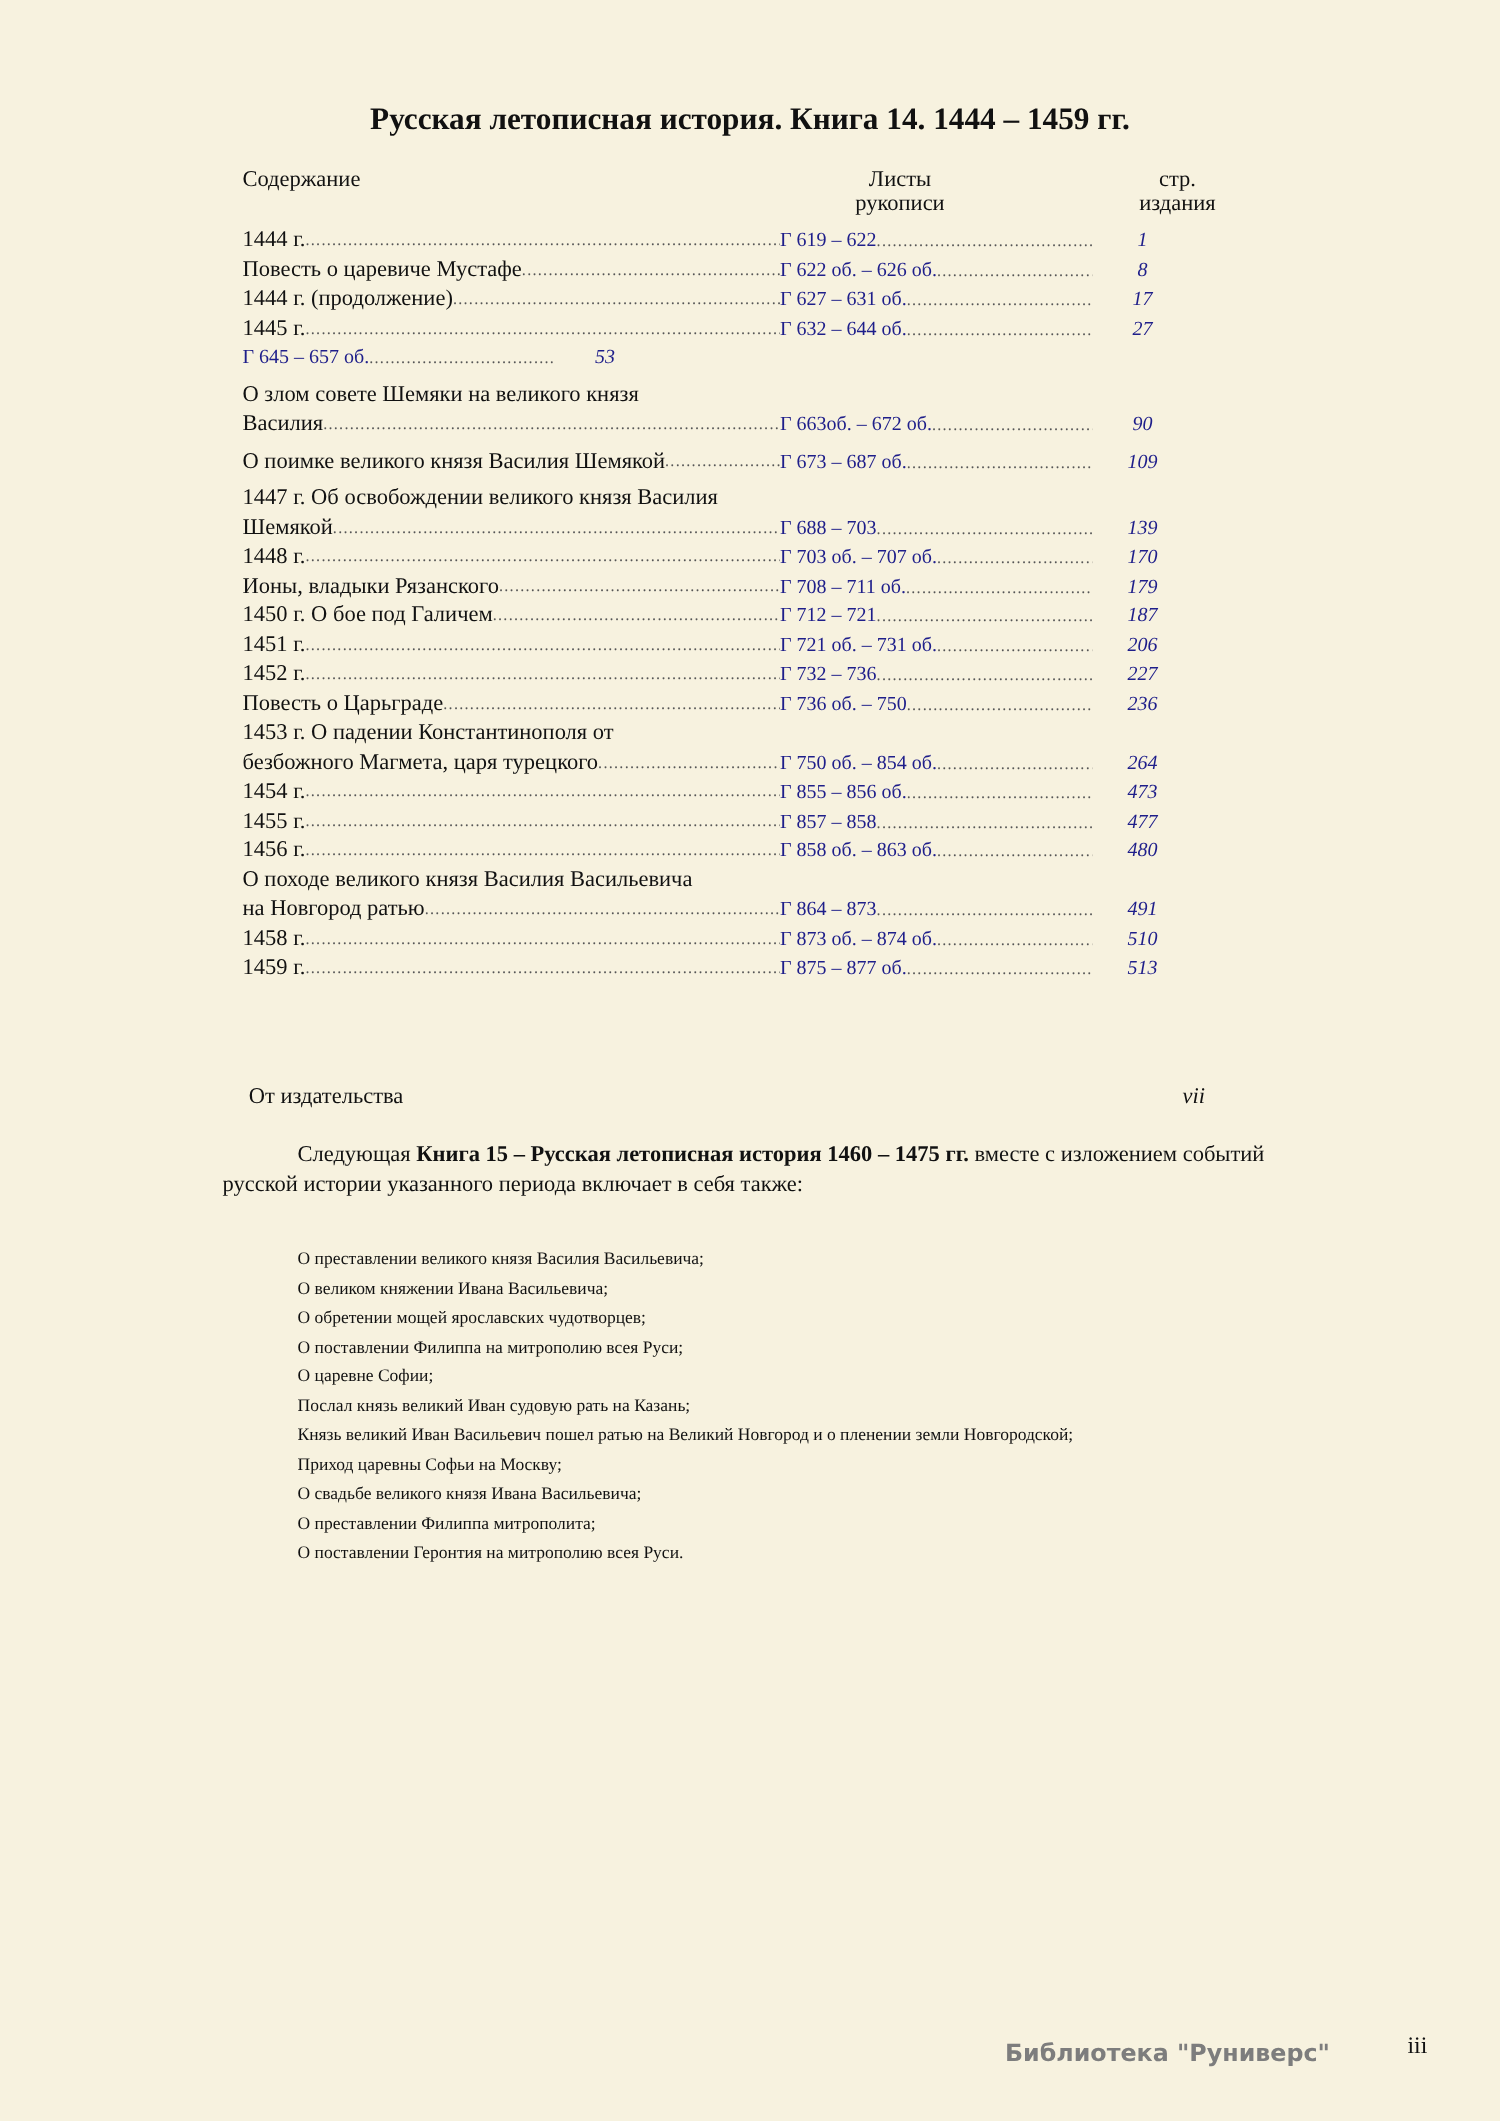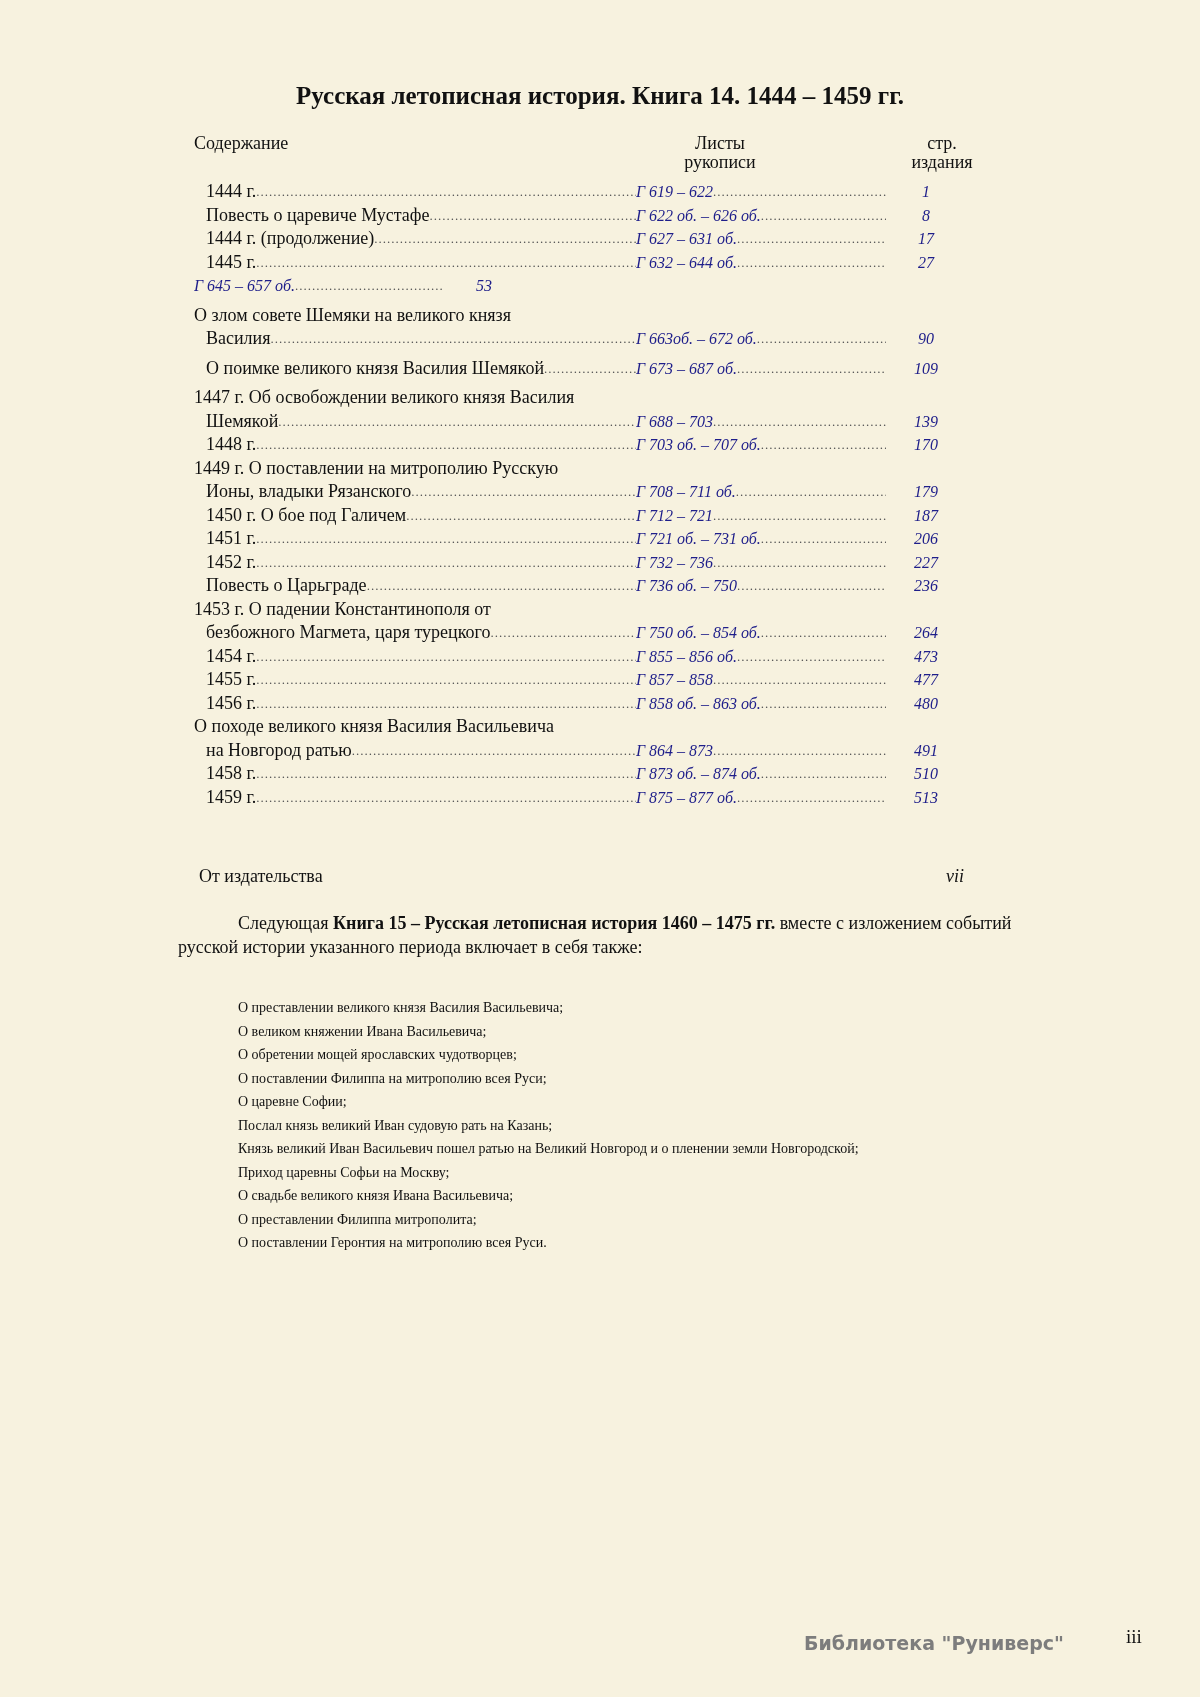--- a/index.html
+++ b/index.html
@@ -18,29 +18,29 @@
   .hdr { position: absolute; font-size: 18px; line-height: 19px; }
   .hdr-content { left: 194px; top: 134px; }
   .hdr-sheets { left: 660px; top: 134px; width: 120px; text-align: center; }
   .hdr-pages { left: 900px; top: 134px; width: 84px; text-align: center; }
 
   .toc { position: absolute; left: 194px; top: 180px; width: 800px; }
   .row { position: relative; font-size: 18px; }
   .row .l1 { height: 23.5px; line-height: 23.5px; white-space: nowrap; }
   .row .main { display: flex; height: 23.5px; line-height: 23.5px; align-items: baseline; }
   .row .title-cell {
-    width: 430px; display: flex; overflow: hidden; white-space: nowrap; margin-left: 12px;
+    width: 430px; display: flex; overflow: hidden; white-space: nowrap;
   }
   .row .title-cell .dots {
     flex: 1; overflow: hidden; color: #555; font-size: 13px;
   }
   .row .title-cell .dots::after { content: "................................................................................................................................................"; letter-spacing: 1px; }
   .row .sheet-cell {
     width: 250px; display: flex; overflow: hidden; white-space: nowrap;
-    color: #1e1e8a; font-style: italic; font-size: 16px; margin-left: 0;
+    color: #1e1e8a; font-size: 16px; margin-left: 0;
   }
   .row .sheet-cell .dots { flex: 1; overflow: hidden; color: #555; font-size: 13px; font-style: normal; }
   .row .sheet-cell .dots::after { content: "....................................................................................................................."; letter-spacing: 1px; }
   .row .page-cell {
     width: 80px; text-align: center; color: #1e1e8a; font-style: italic; font-size: 16px;
   }
   .gap-6 { margin-top: 6px; }
 
   .publisher { position: absolute; left: 199px; top: 866px; font-size: 18px; text-align: center; }
   .publisher-page { position: absolute; left: 946px; top: 866px; font-size: 18px; font-style: italic; }
@@ -181,21 +181,20 @@
           <span class="dots"></span>
         </div>
         <div class="sheet-cell">
           <span>Г 703 об. – 707 об.</span>
           <span class="dots"></span>
         </div>
         <div class="page-cell">170</div>
       </div>
     </div>
     <div class="row">
-      <div class="l1">1449 г. О поставлении на митрополию Русскую</div>
       <div class="main">
         <div class="title-cell">
           <span>Ионы, владыки Рязанского</span>
           <span class="dots"></span>
         </div>
         <div class="sheet-cell">
           <span>Г 708 – 711 об.</span>
           <span class="dots"></span>
         </div>
         <div class="page-cell">179</div>

